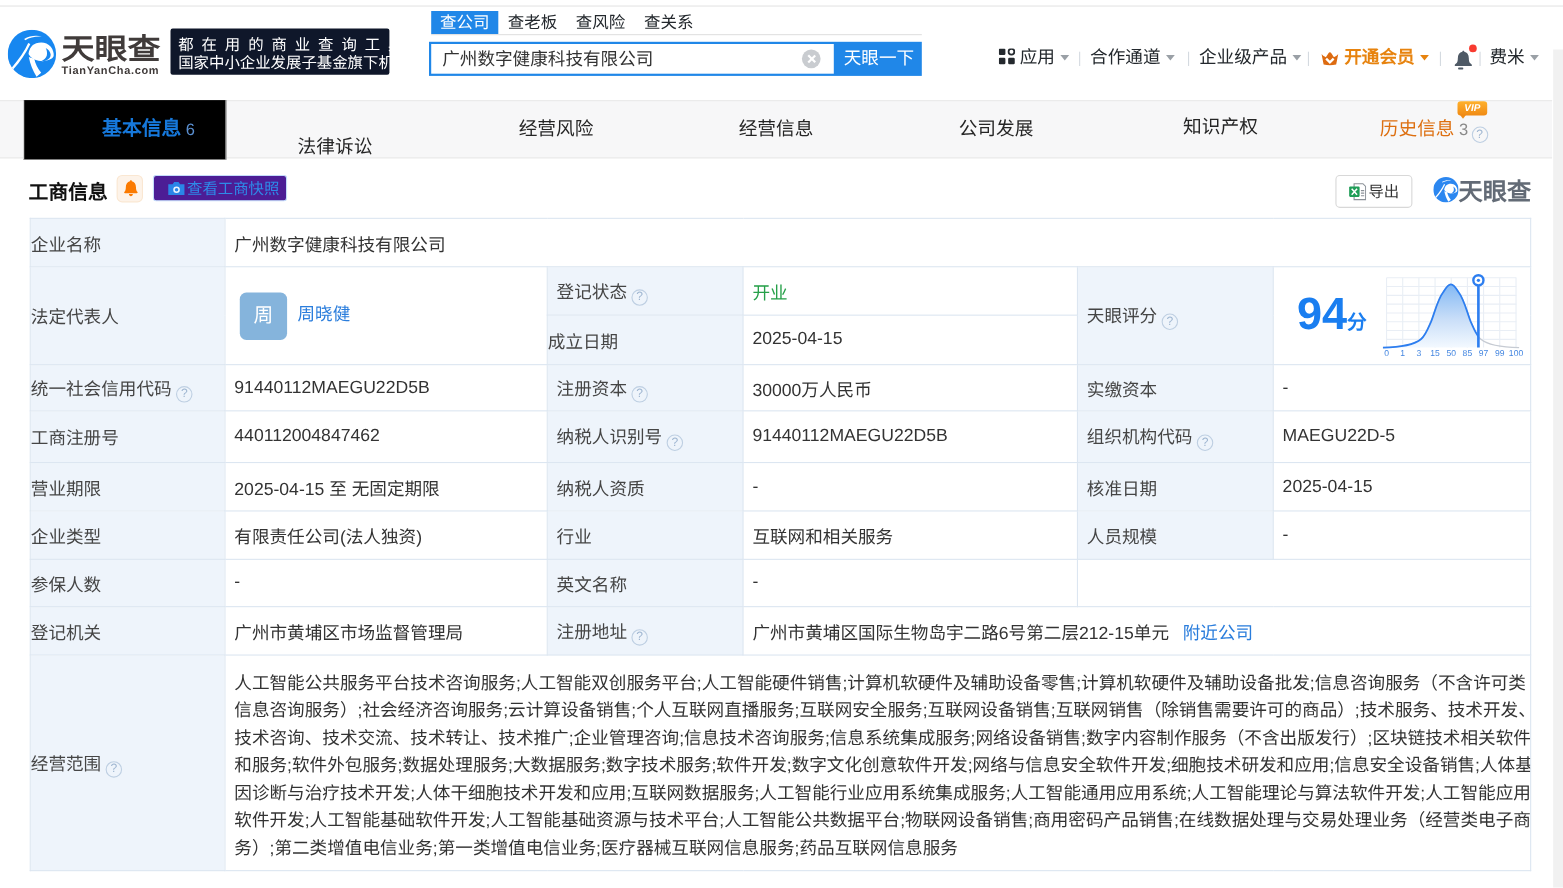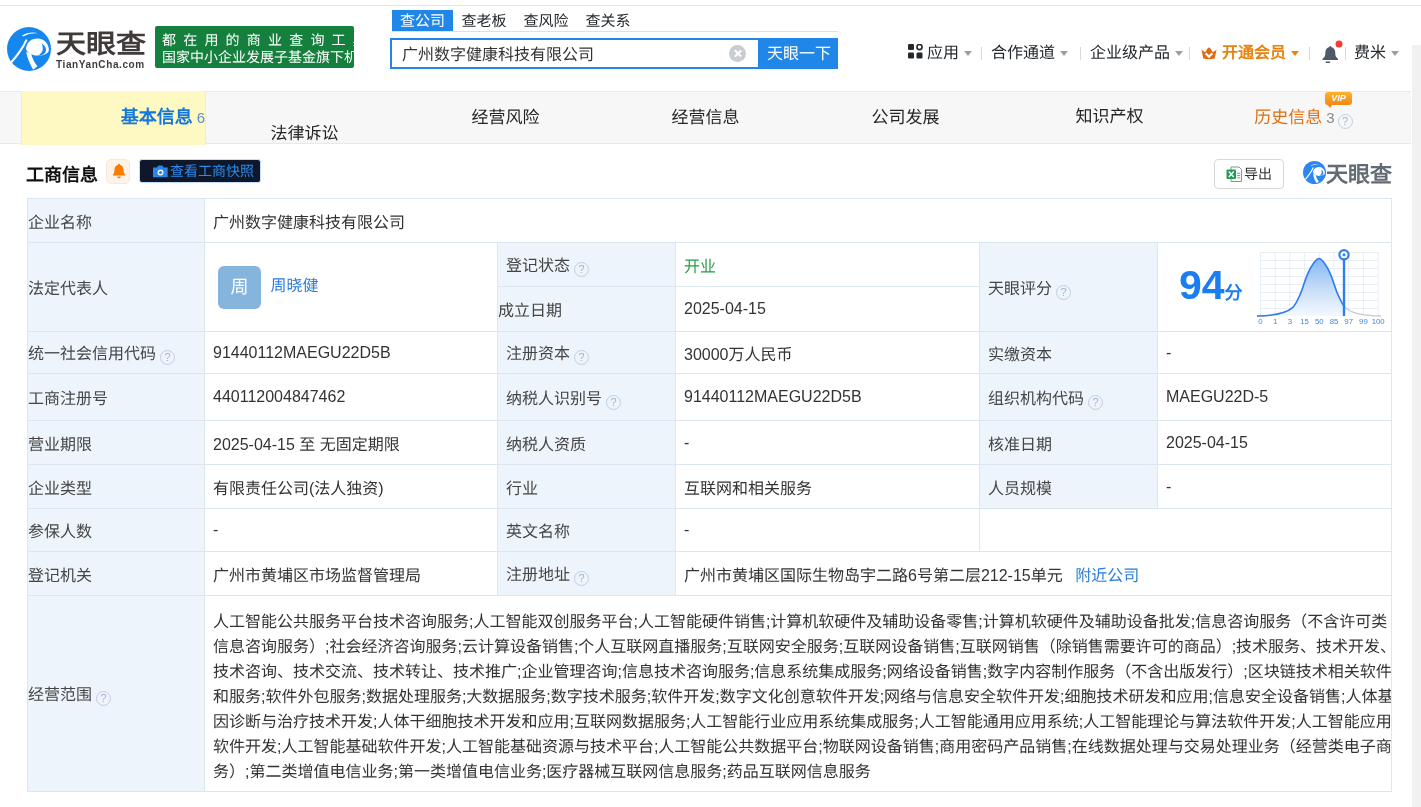--- a/index.html
+++ b/index.html
@@ -11,21 +11,21 @@
 
   
   .topline { left:0; top:5px; width:1421px; height:1px; background:#e4e4e4; }
 
   
   .logo-circle { left:7px; top:27px; width:44px; height:44px; }
   .logo-tyc { left:56px; top:18.6px; font-size:30px; font-weight:bold; color:#403b3a; letter-spacing:0px; transform:scaleY(0.88); transform-origin:0 29px; }
   .logo-dom { left:56px; top:59px; font-size:10px; font-weight:bold; color:#403b3a; letter-spacing:0.6px; }
 
   
-  .redbox { left:155px; top:26px; width:199px; height:42px; background:#15803d; border-radius:2px;
+  .redbox { left:155px; top:26px; width:199px; height:42px; background:#0f172a; border-radius:2px;
     color:#fff; padding:5.5px 6px 0 7px; }
   .redbox .l1 { font-size:14px; letter-spacing:7.2px; white-space:nowrap; line-height:17.5px;}
   .redbox .l2 { font-size:14px; letter-spacing:0px; white-space:nowrap; line-height:17.5px; }
 
   
   .stabs { left:392px; top:10px; height:21px; }
   .stab { float:left; height:21px; line-height:21px; font-size:15px; color:#23282d; text-align:center; }
   .stab.on { background:#2087e8; color:#fff; width:61px; }
   .stab.off { width:62px; }
   .tabline { left:392px; top:31px; width:446px; height:1px; background:#e0e0e0; }
@@ -44,28 +44,28 @@
   .caret { display:inline-block; width:0; height:0; border-left:4.5px solid transparent; border-right:4.5px solid transparent;
     border-top:5.5px solid #9aa0a6; vertical-align:middle; margin-left:5px; }
   .msep { top:47px; width:1px; height:13px; background:#d4dae0; }
   .orange { color:#e7830e; font-weight:bold; }
   .caret.o { border-top-color:#e7830e; }
 
   
   .navbar { left:0; top:91px; width:1411px; height:53px; background:#f7f7f8;
     border-top:1px solid #e9e9e9; border-bottom:1px solid #e9e9e9; }
   .navtab { position:absolute; top:0; height:53px; line-height:52px; font-size:17px; color:#252525; text-align:center; }
-  .navtab.act { left:21px; width:185px; background:#fef9c3; border-left:1px solid #ebebeb; border-right:1px solid #ebebeb;
-    color:#1678db; font-weight:bold; height:54px; text-align:right; padding-left:43px; font-size:18px; }
+  .navtab.act { left:21px; width:185px; background:#000000; border-left:1px solid #ebebeb; border-right:1px solid #ebebeb;
+    color:#1678db; font-weight:bold; height:54px; text-align:center; padding-left:43px; font-size:18px; }
   .navtab .cnt { font-size:15px; color:#5a8fd0; font-weight:normal; margin-left:4px;}
 
   
   .secttl { left:26px; top:160px; font-size:18px; font-weight:bold; color:#111; }
   .bellbox { left:106px; top:159px; width:24px; height:25px; background:#fdf3e9; border:1px solid #fae7d2; border-radius:5px; }
-  .snapbtn { left:139px; top:159px; width:122px; height:24px; background:#0f172a; border:1px solid #c3dcfa; border-radius:3px;
+  .snapbtn { left:139px; top:159px; width:122px; height:24px; background:#4c1d95; border:1px solid #c3dcfa; border-radius:3px;
     color:#2e8ae8; font-size:14px; line-height:22px; padding-left:30px; }
   .expbtn { left:1214px; top:159px; width:70px; height:30px; background:#fff; border:1px solid #d8d8d8; border-radius:4px;
     font-size:14px; color:#333; line-height:28px; padding-left:29px; }
   .wm-circle { left:1303px; top:161px; width:23px; height:23px; }
   .wm-txt { left:1326px; top:156px; font-size:22px; font-weight:bold; color:#636b76; letter-spacing:0px;}
 
   
   table.info { position:absolute; left:27px; top:198px; width:1364px; border-collapse:collapse; table-layout:fixed;
     font-size:16px; color:#333; }
   table.info td { border:1px solid #dce6f1; padding:0 8px; vertical-align:middle; overflow:hidden; }

